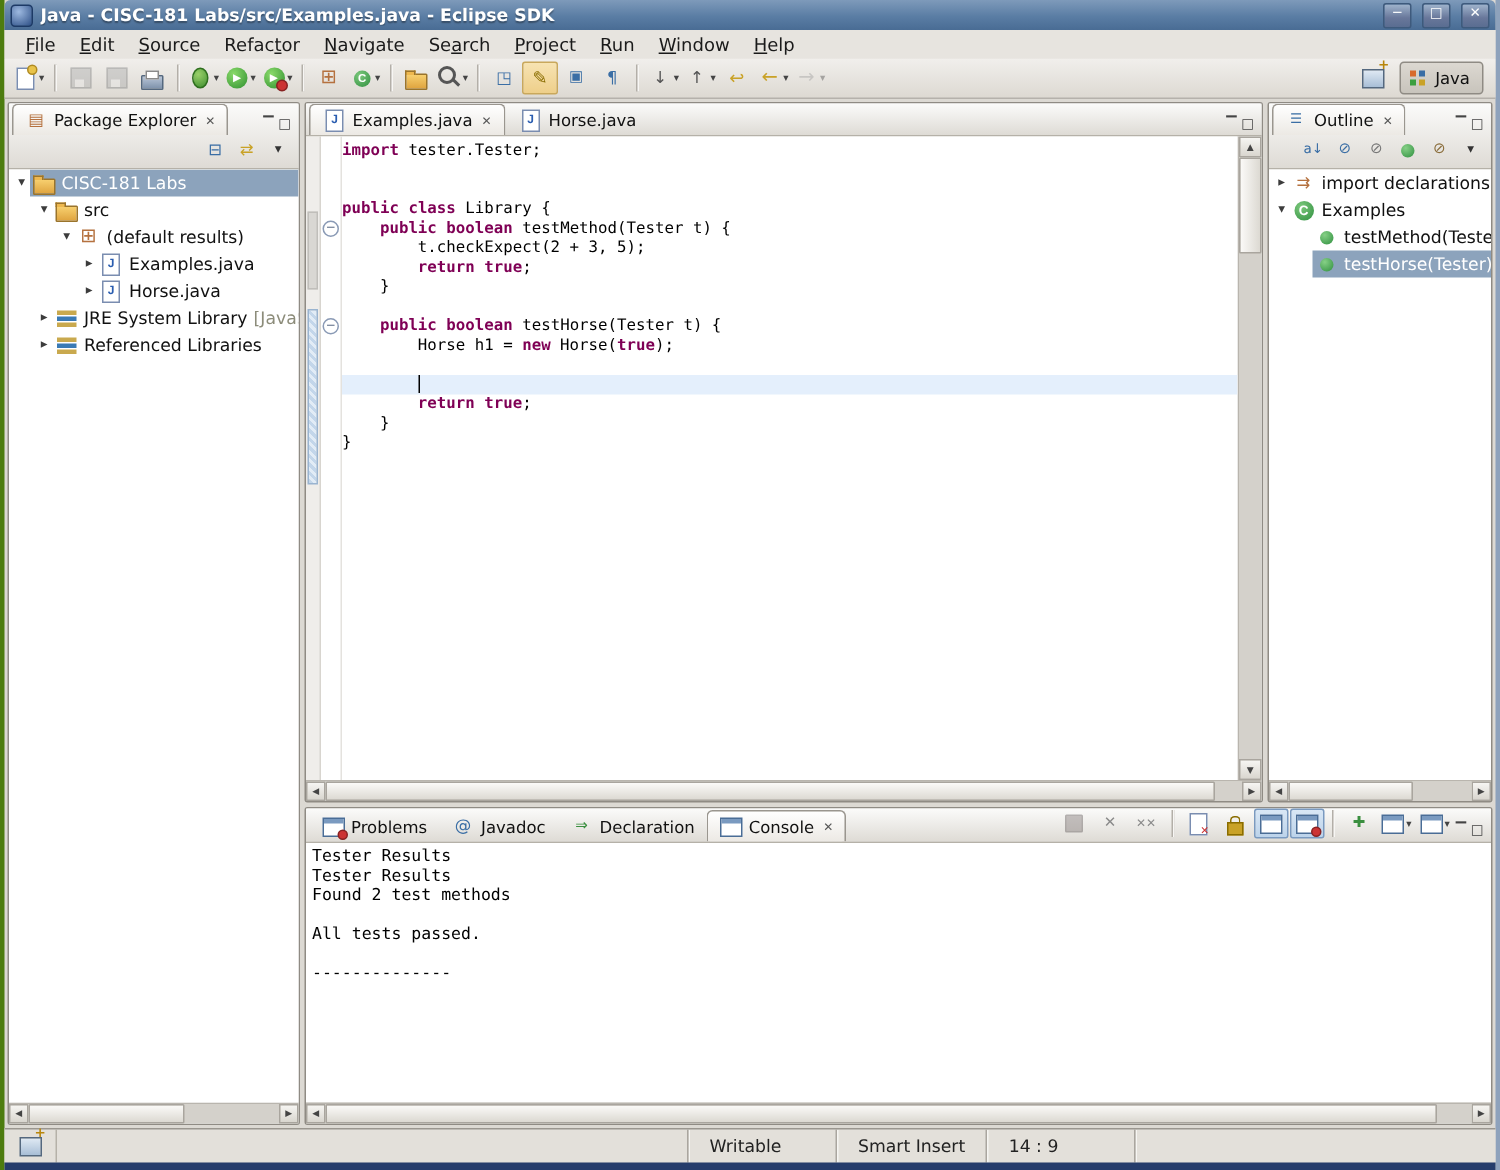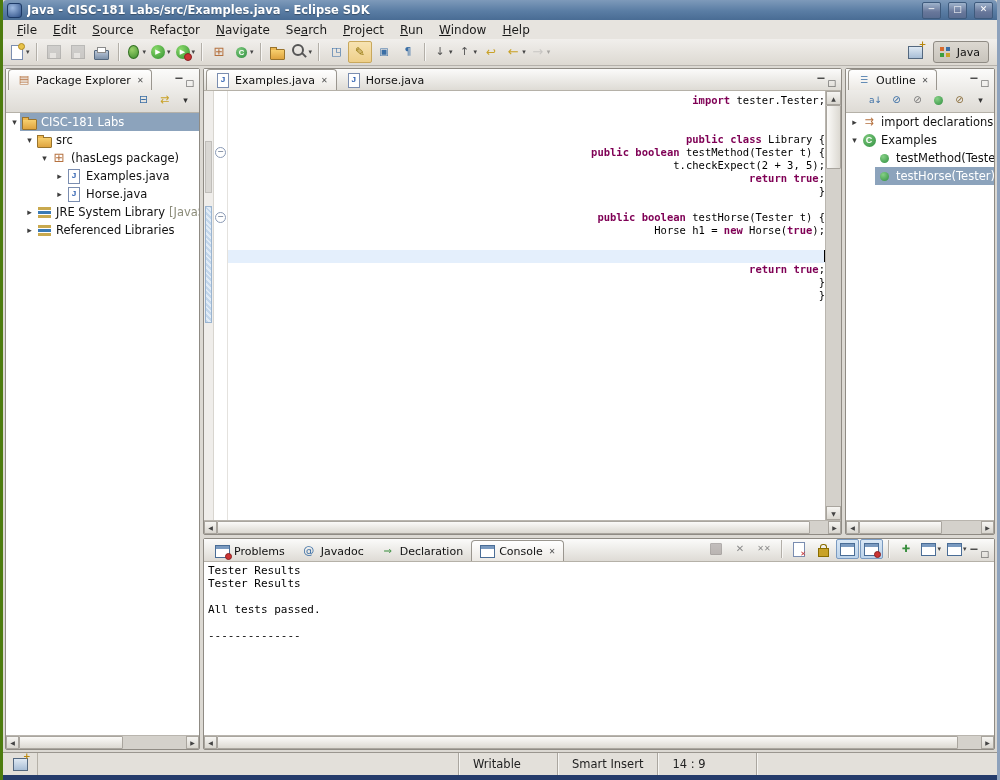--- a/index.html
+++ b/index.html
@@ -98,21 +98,21 @@
   .etabs .vtab{padding:2px 8px;}
   .ebody{flex:1;display:flex;min-height:0;}
   .ruler{width:9px;flex:0 0 9px;background:#efedea;border-right:1px solid #d8d5cf;position:relative;}
   .rng{position:absolute;left:1px;right:1px;box-sizing:border-box;}
   .rng.gray{background:#d9d7d3;border:1px solid #c0beba;}
   .rng.blue{background:repeating-linear-gradient(45deg,#c3d6ea 0 2px,#e2ecf6 2px 4px);border:1px solid #9ab4d0;}
   .foldcol{width:13px;flex:0 0 13px;background:#fff;border-right:1px solid #e4e2de;position:relative;}
   .fold{position:absolute;left:1px;width:9px;height:9px;border:1px solid #8a9ab5;border-radius:50%;background:#fff;color:#5a6a85;
     font:8px/8px "DejaVu Sans",sans-serif;text-align:center;box-sizing:content-box;}
   .codearea{flex:1;background:#fff;overflow:hidden;position:relative;padding-top:3px;min-width:0;}
-  .cl{height:13px;white-space:pre;font:10.5px/13px "DejaVu Sans Mono",monospace;color:#000;text-align:right;}
+  .cl{height:13px;white-space:pre;font:10.5px/13px "DejaVu Sans Mono",monospace;color:#000;}
   .cl.cur{background:#e4effc;}
   .kw{color:#7f0055;font-weight:bold;}
   .caret{display:inline-block;width:1px;height:12px;background:#000;vertical-align:-2px;}
   
   .chead{height:17px;flex:0 0 17px;background:#eceae5;border-bottom:1px solid #d0cdc7;font-size:11px;
     padding:1px 4px;white-space:nowrap;overflow:hidden;color:#111;}
   .cbody{flex:1;background:#fff;overflow:hidden;padding:2px 4px;}
   .cline{height:13px;white-space:pre;font:11px/13px "DejaVu Sans Mono",monospace;color:#000;}
   .ctools{display:flex;align-items:center;gap:1px;margin-left:auto;padding:0 2px 2px 0;}
   .ctools .tbtn{min-width:19px;height:18px;}
@@ -306,21 +306,21 @@
               <span class="ic">
                 <span class="sh-folder"></span>
               </span>
               <span>src</span>
             </span>
           </div>
           <div class="trow" style="padding-left: 33px;">
             <span class="tarrow">▾</span>
             <span class="tin">
               <span class="ic" style="color: rgb(181, 113, 63); font-size: 13px;">⊞</span>
-              <span>(hasLegs package)</span>
+              <span>(default results)</span>
             </span>
           </div>
           <div class="trow" style="padding-left: 48px;">
             <span class="tarrow">▸</span>
             <span class="tin">
               <span class="ic">
                 <span class="sh-doc j"></span>
               </span>
               <span>Examples.java</span>
             </span>
@@ -592,20 +592,21 @@
               </span>
               <span class="mmwrap" style="margin: 0px;">
                 <span class="mm">▔</span>
                 <span class="mm">□</span>
               </span>
             </div>
           </div>
         <div class="cbody" id="co-body">
             <div class="cline">Tester Results</div>
             <div class="cline">Tester Results</div>
+            <div class="cline">Found 2 test methods</div>
             <div class="cline">&nbsp;</div>
             <div class="cline">All tests passed.</div>
             <div class="cline">&nbsp;</div>
             <div class="cline">--------------</div>
             <div class="cline">&nbsp;</div>
           </div>
         <div class="hscroll" id="co-hscroll">
             <span class="hs-btn">◀</span>
             <span class="hs-track">
               <span class="hs-thumb" style="left: 0%; width: 97%;"></span>

